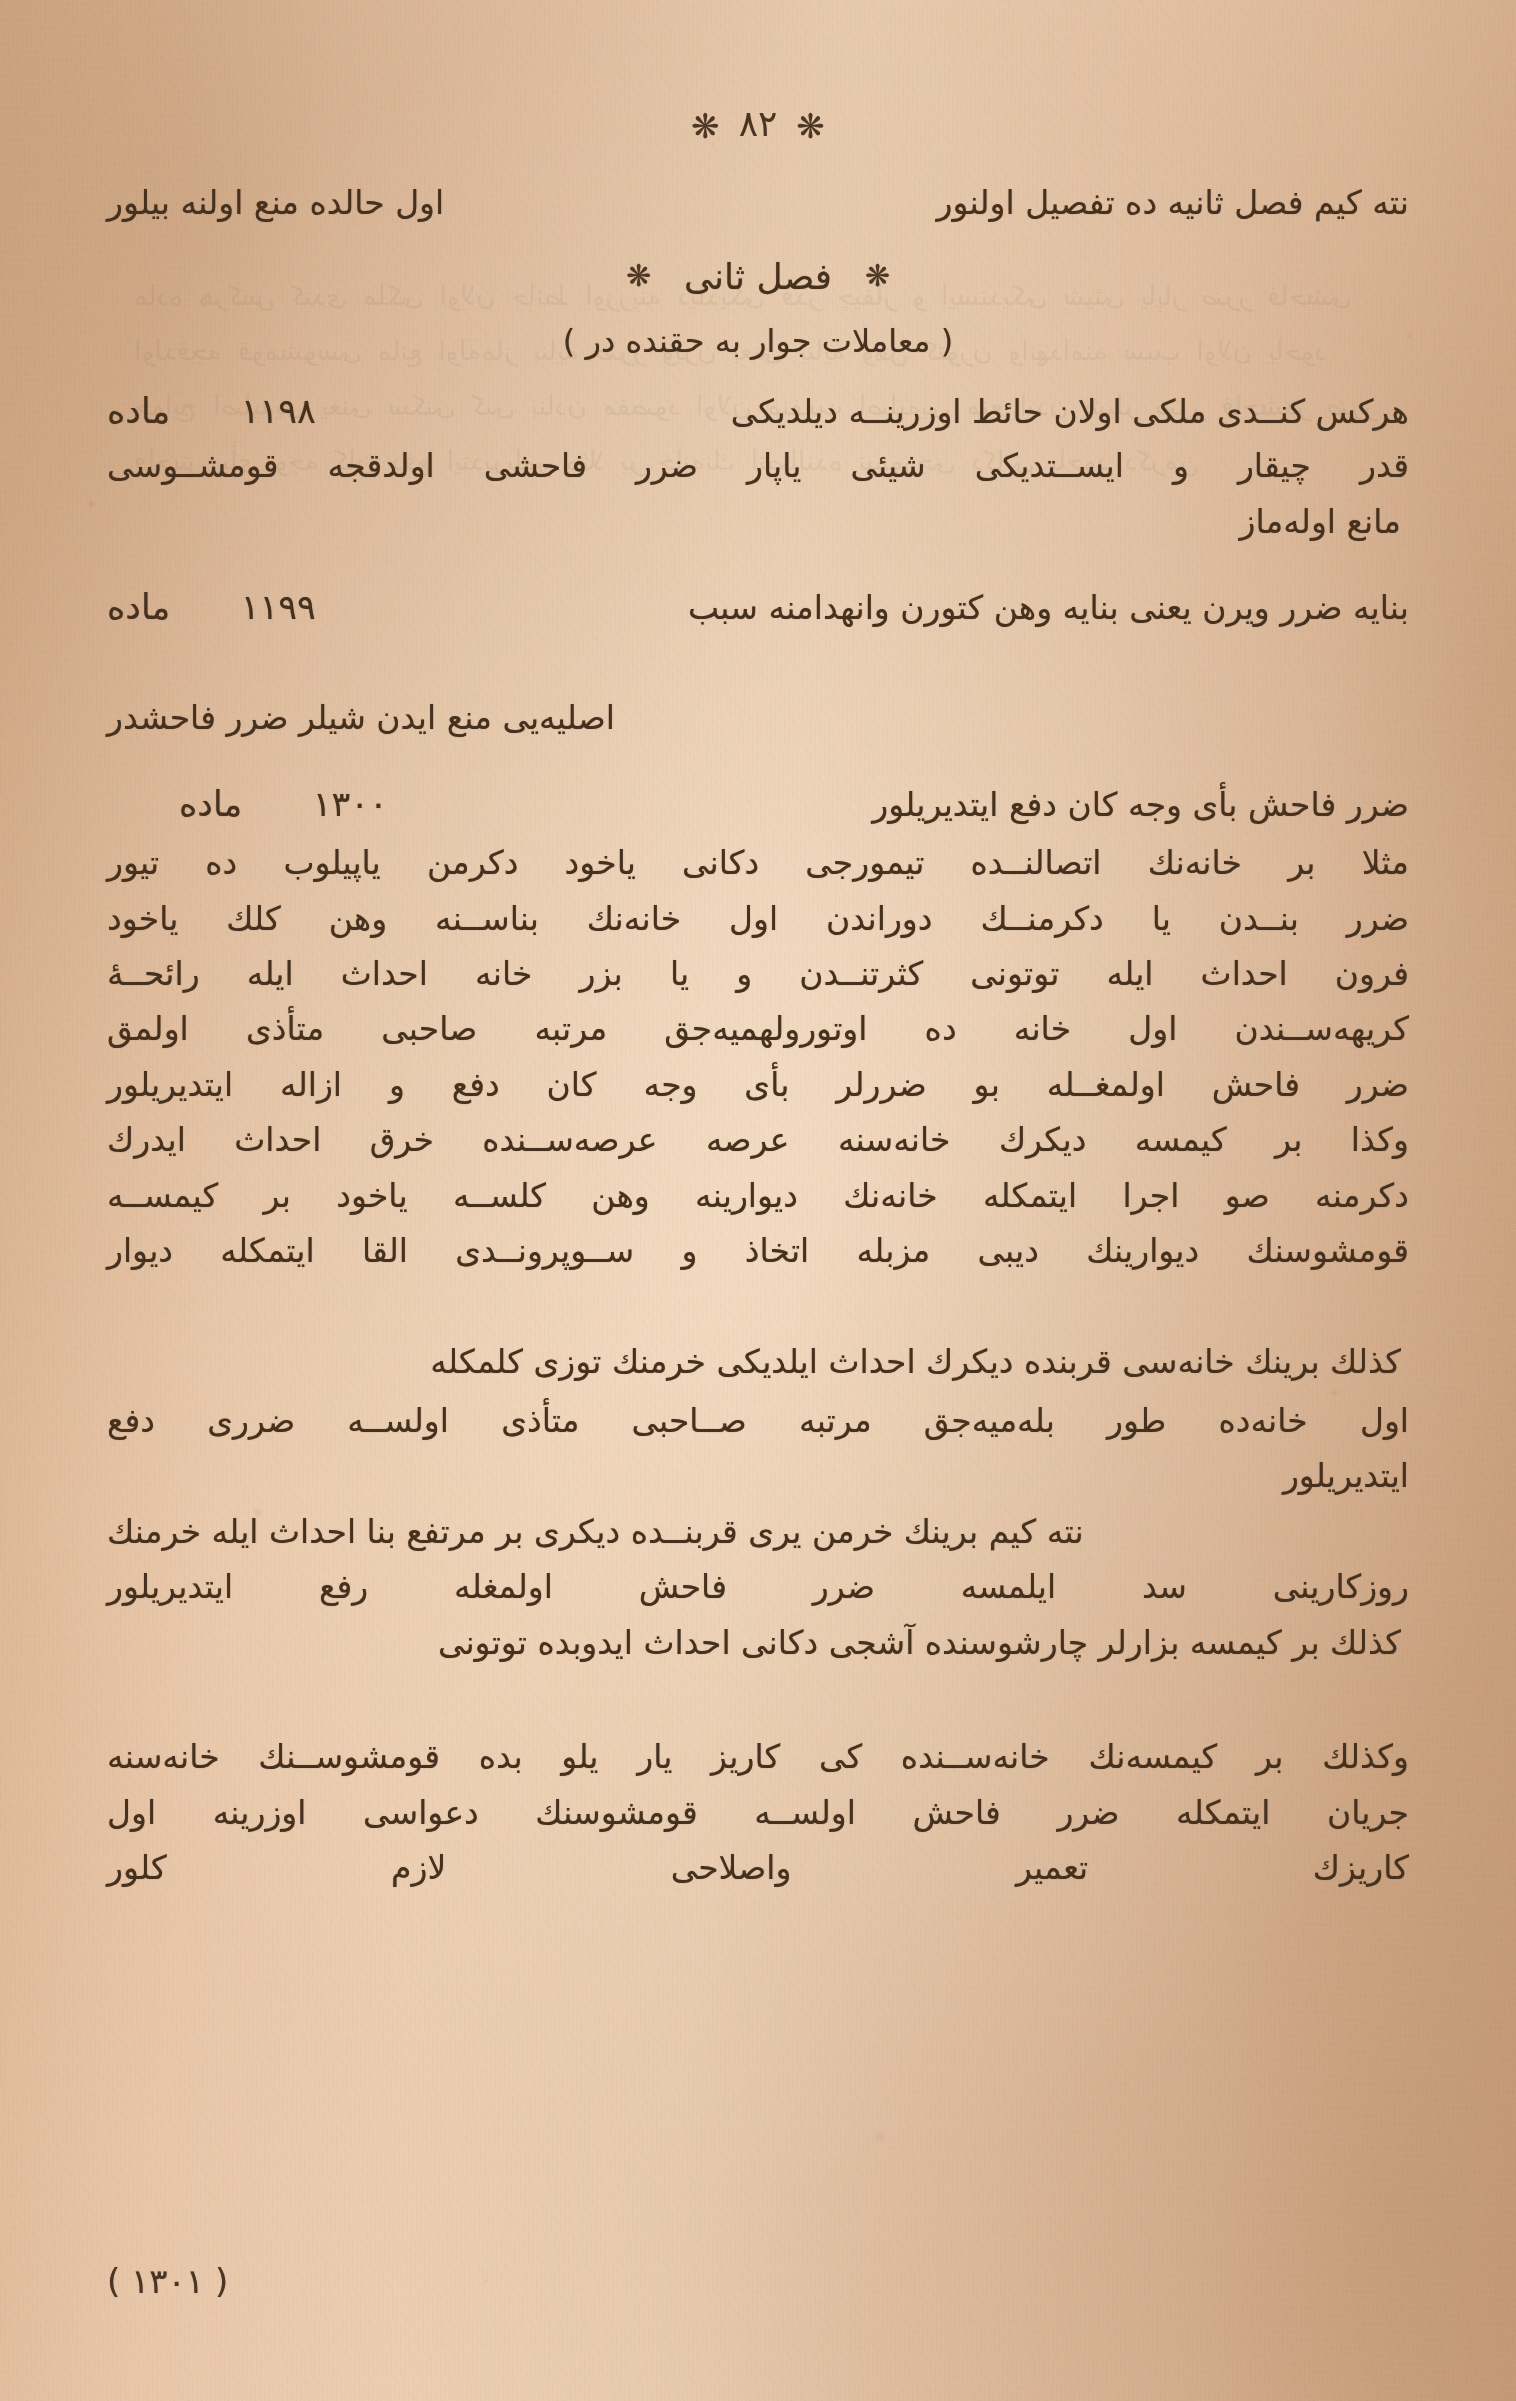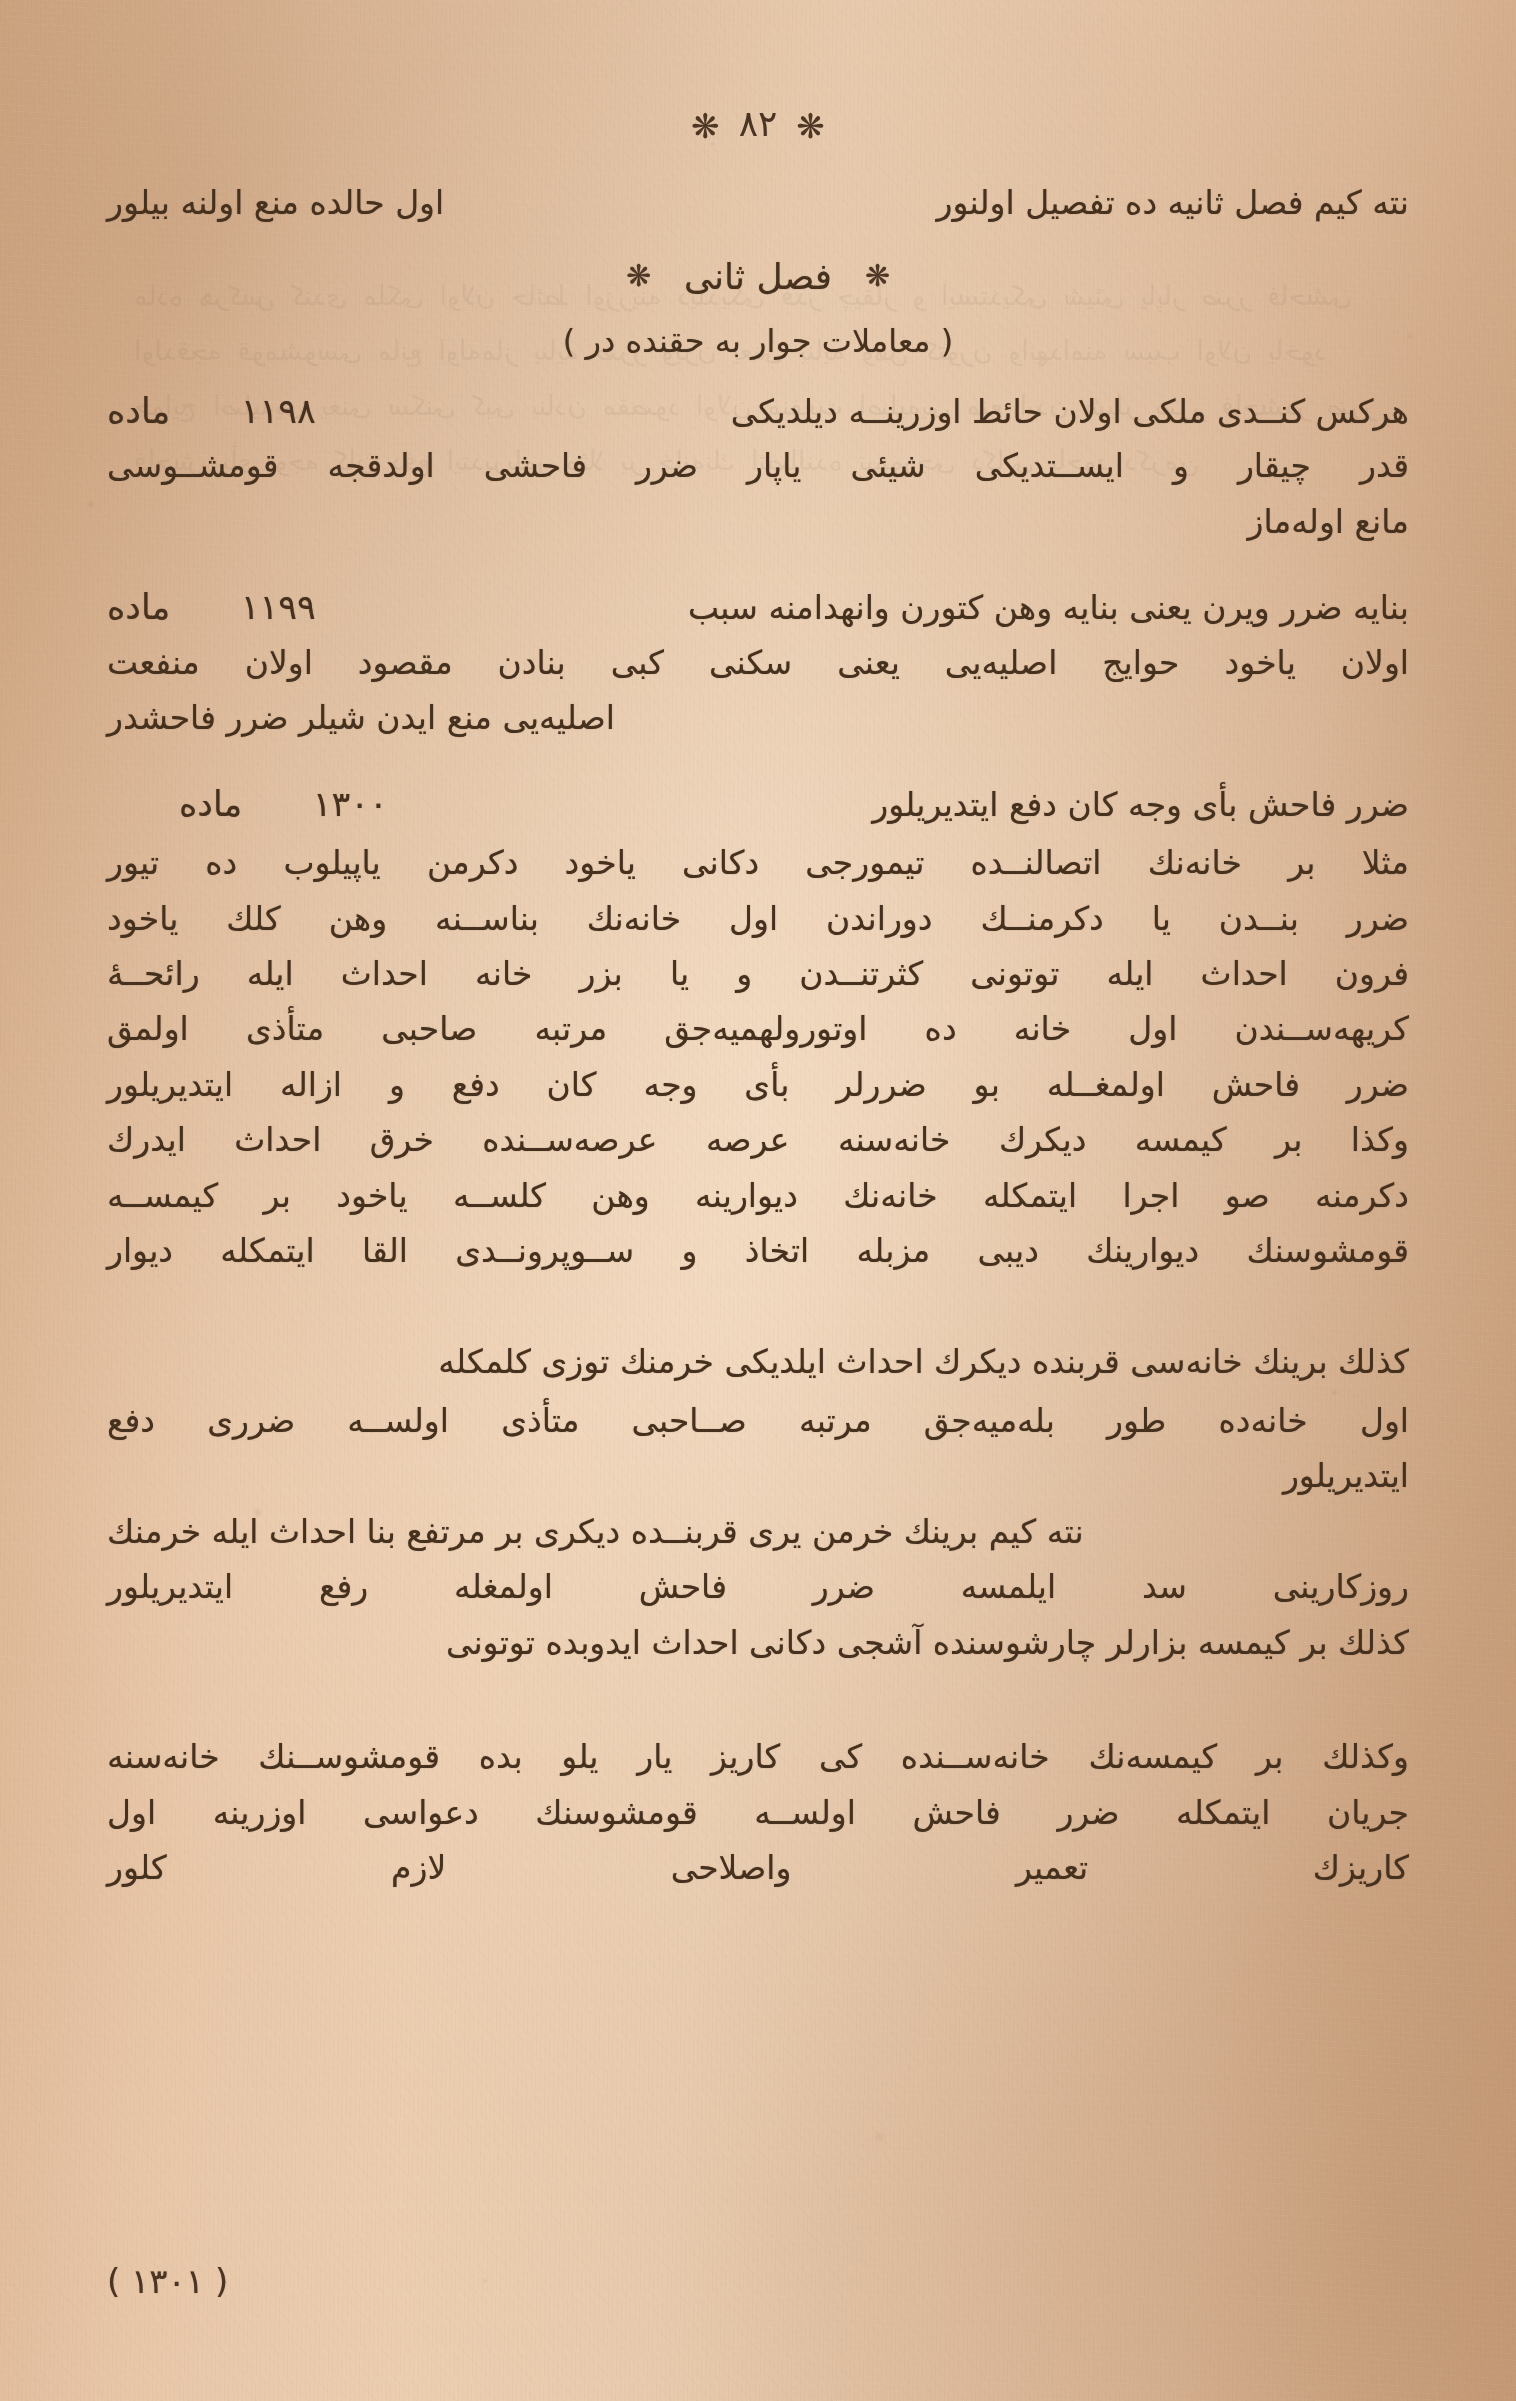--- a/index.html
+++ b/index.html
@@ -131,21 +131,21 @@
     position: absolute;
     left: 107px;
     right: 107px;
     text-align: center;
     direction: rtl;
     color: #46311f;
   }
 
   .right-line {
     position: absolute;
-    right: 107px;
+    right: 115px;
     direction: rtl;
     text-align: right;
     color: #46311f;
     white-space: nowrap;
   }
 
   .left-line {
     position: absolute;
     left: 107px;
     direction: rtl;
@@ -241,21 +241,20 @@
     <div class="body-line" style="top:587px;">
       <span class="justified">
         <span>بنايه ضرر ويرن يعنی بنايه وهن كتورن وانهدامنه سبب</span>
         <span class="article-no">
           <span>١١٩٩</span>
           <span class="art-gap"></span>
           <span>ماده</span>
         </span>
       </span>
     </div>
-    <div class="body-line" style="top:643px;">اولان ياخود حوايج اصليه‌یی يعنی سكنی كبی بنادن مقصود اولان منفعت</div>
     <div class="left-line" style="top:698px; font-size:33px;">اصليه‌یی منع ايدن شیلر ضرر فاحشدر</div>
 
     <div class="body-line" style="top:784px; padding-left:72px;">
       <span class="justified">
         <span>ضرر فاحش بأی وجه كان دفع ايتديريلور</span>
         <span class="article-no">
           <span>١٣٠٠</span>
           <span class="art-gap"></span>
           <span>ماده</span>
         </span>

